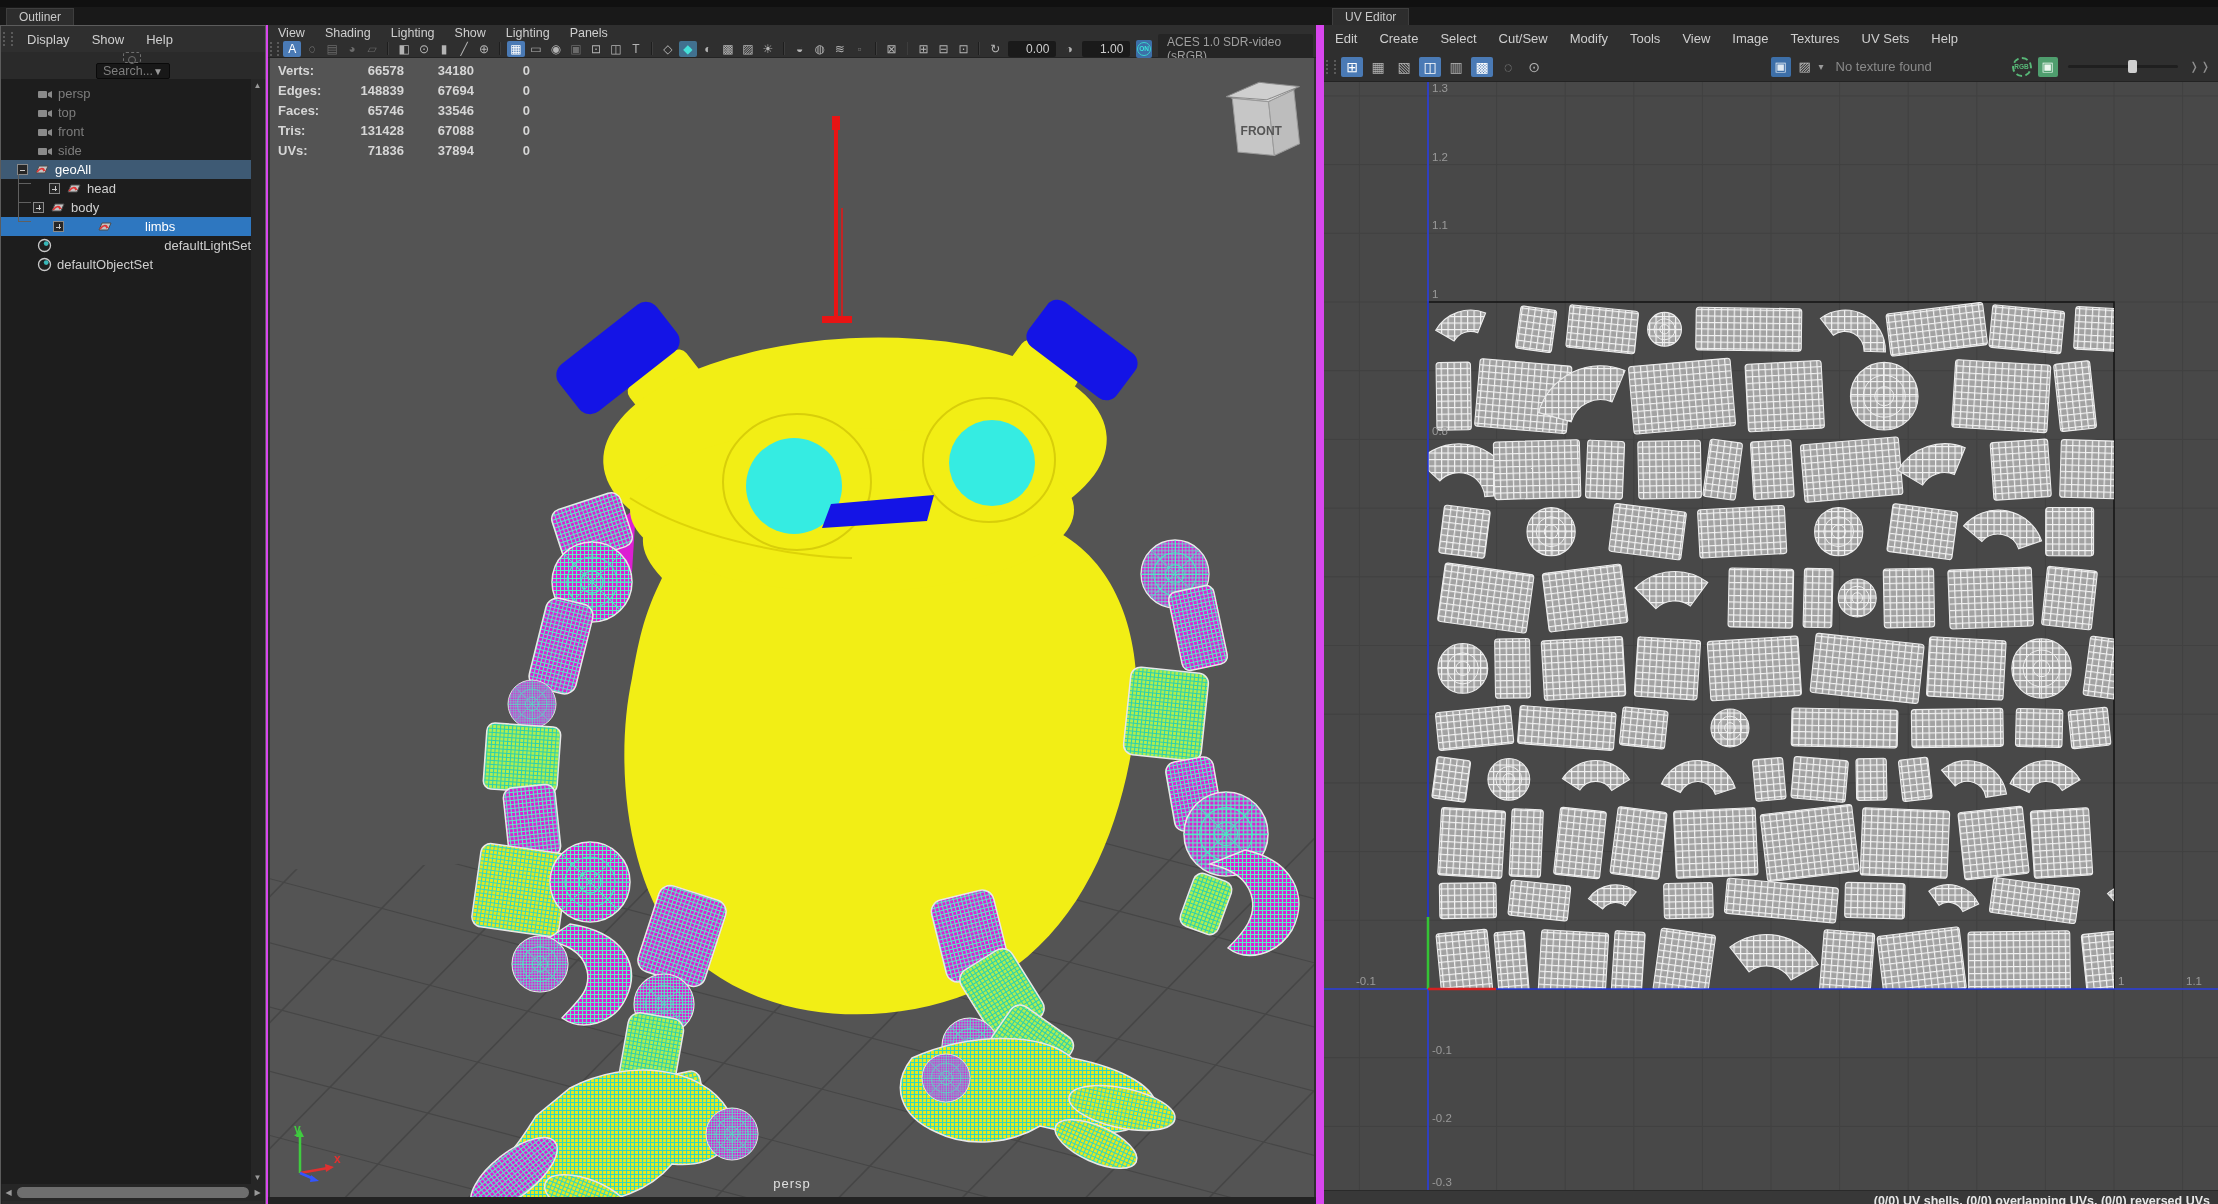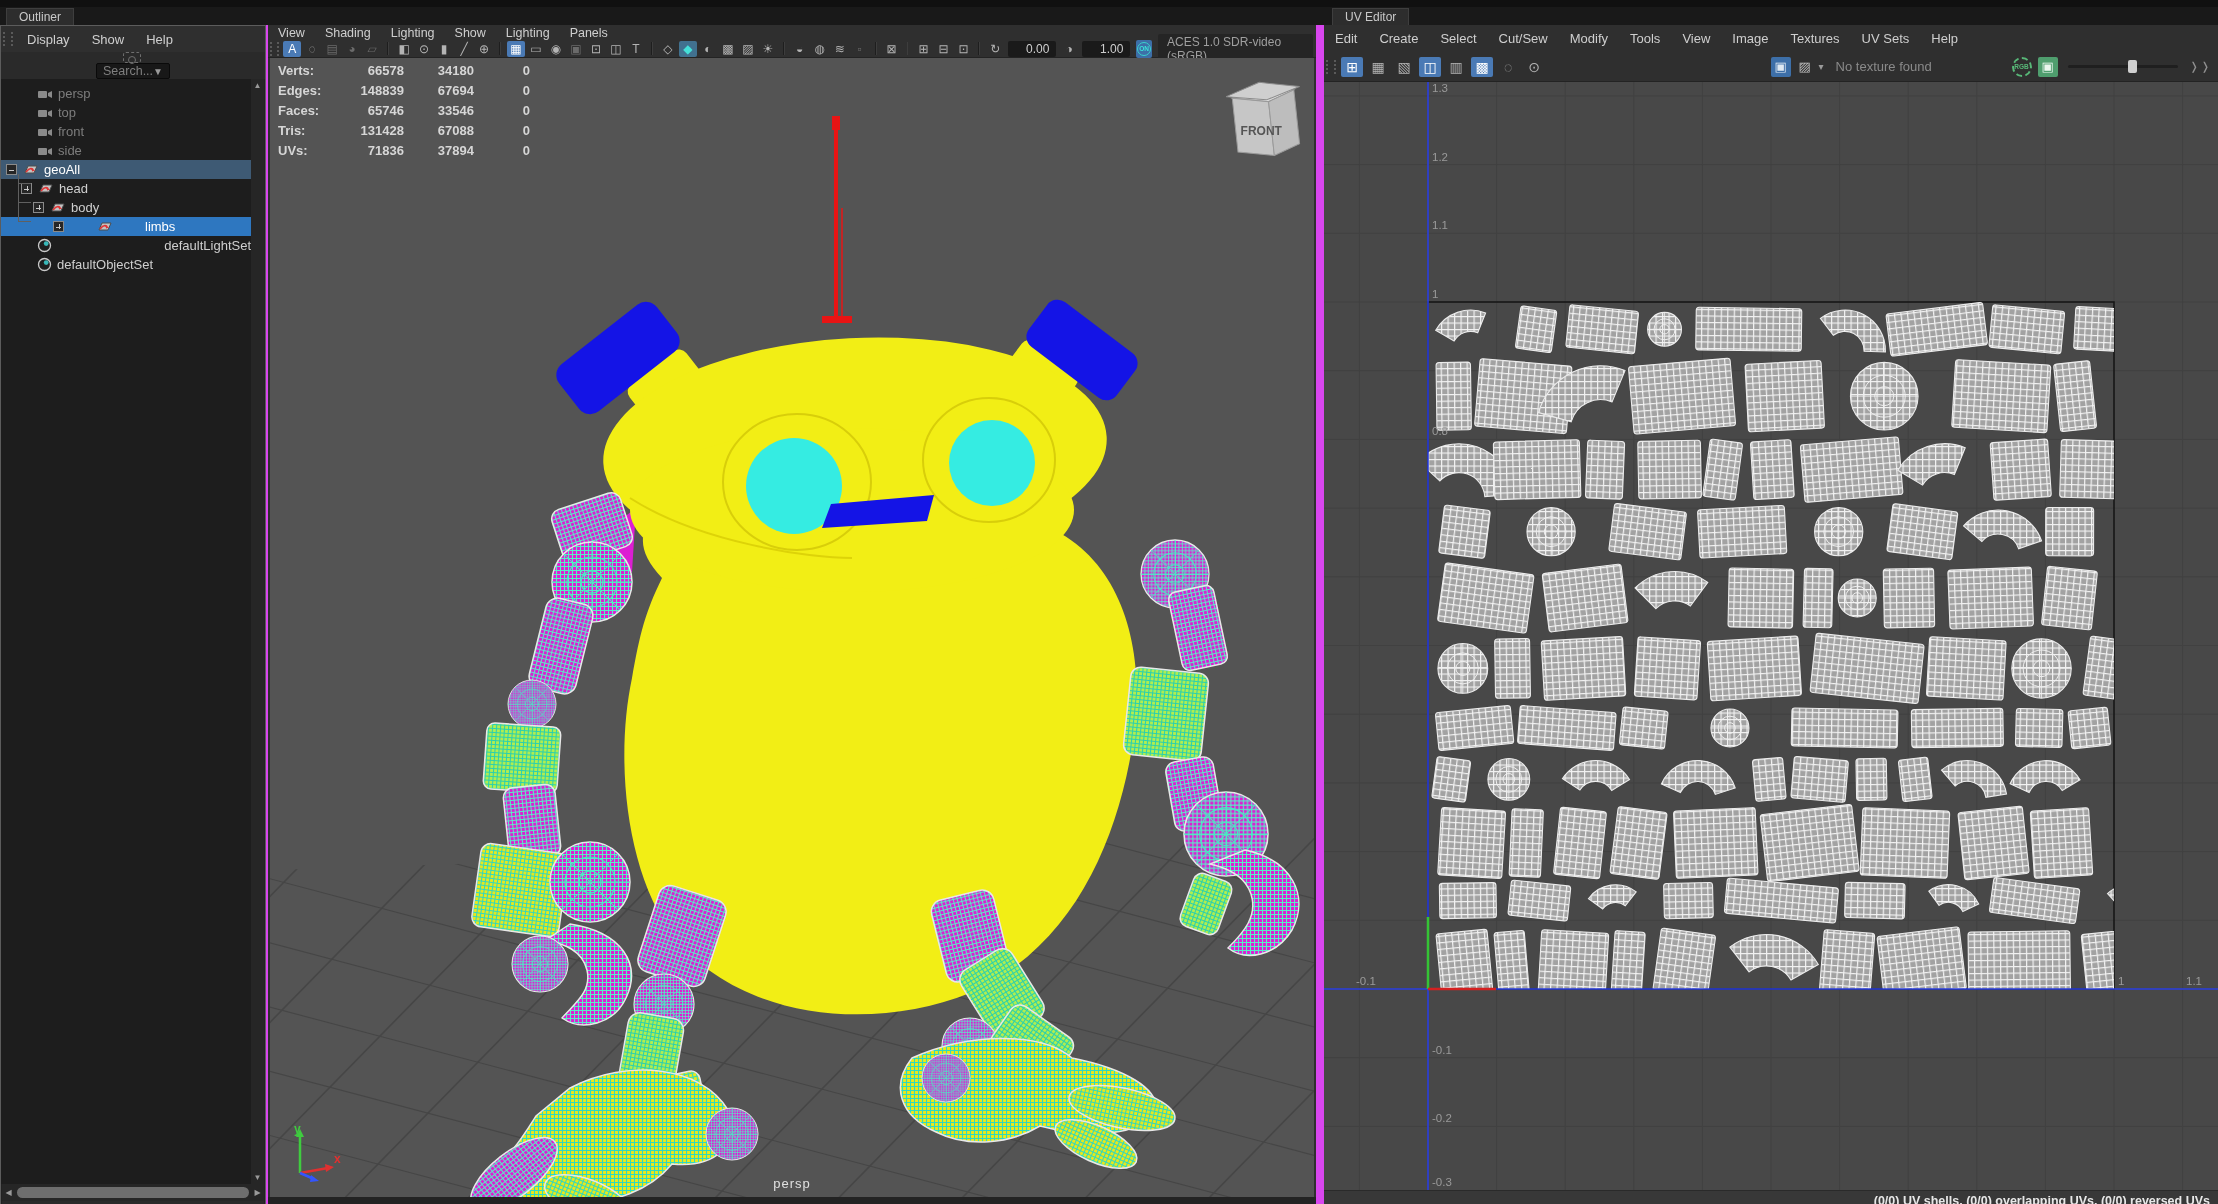--- a/index.html
+++ b/index.html
@@ -126,30 +126,30 @@
           </svg>
           <span>front</span>
         </div>
         <div class="trow dim" style="padding-left: 36px;">
           <svg class="ticonsvg" width="16" height="12">
             <rect x="1" y="3" width="9" height="7" rx="1" fill="#8a8a8a"></rect>
             <path d="M11 5 L15 3 V10 L11 8 Z" fill="#8a8a8a"></path>
           </svg>
           <span>side</span>
         </div>
-        <div class="trow sels" style="padding-left: 5px;">
+        <div class="trow sels" style="padding-left: 16px;">
           <span class="expbox"></span>
           <svg class="ticonsvg" width="17" height="13">
             <path d="M3 10 L6 3 L15 3 L12 10 Z" fill="#c4c4c4" stroke="#4c4c4c"></path>
             <path d="M4 9 C7 5 9 5 11 6.5" stroke="#e03535" stroke-width="1.6" fill="none"></path>
             <polygon points="13,7.5 9.5,4.8 10,8.6" fill="#e03535"></polygon>
           </svg>
           <span>geoAll</span>
         </div>
-        <div class="trow" style="padding-left: 20px;">
+        <div class="trow" style="padding-left: 48px;">
           <span class="expbox plus"></span>
           <svg class="ticonsvg" width="17" height="13">
             <path d="M3 10 L6 3 L15 3 L12 10 Z" fill="#c4c4c4" stroke="#4c4c4c"></path>
             <path d="M4 9 C7 5 9 5 11 6.5" stroke="#e03535" stroke-width="1.6" fill="none"></path>
             <polygon points="13,7.5 9.5,4.8 10,8.6" fill="#e03535"></polygon>
           </svg>
           <span>head</span>
         </div>
         <div class="trow" style="padding-left: 32px;">
           <span class="expbox plus"></span>

